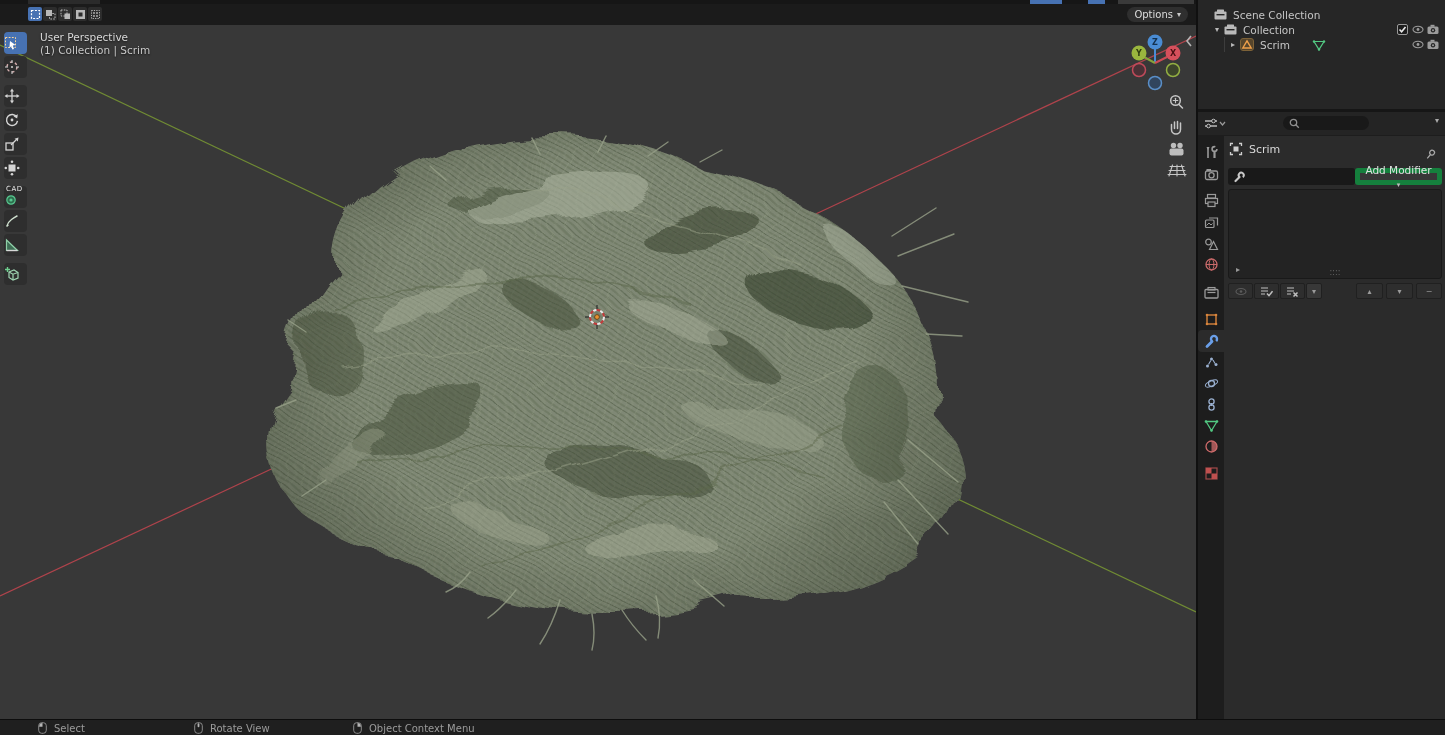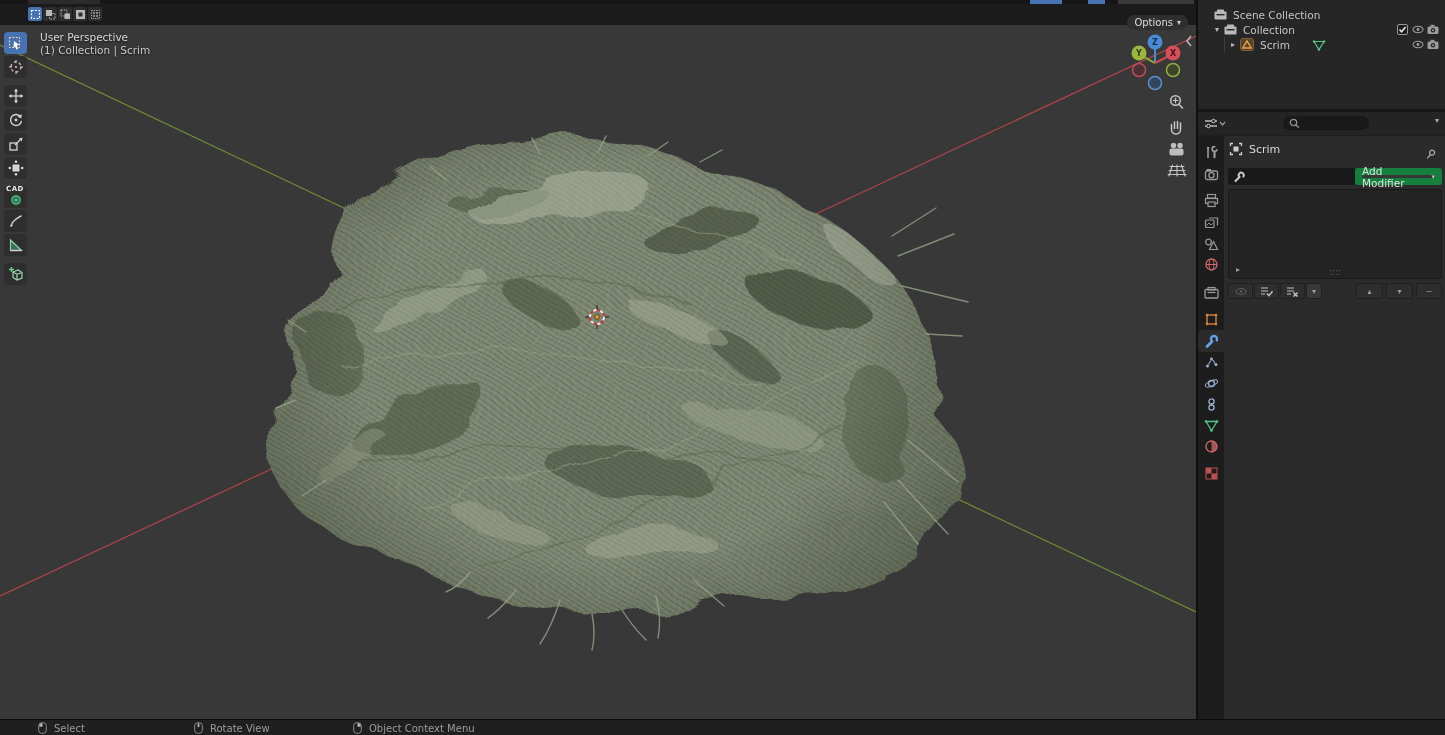--- a/index.html
+++ b/index.html
@@ -8,30 +8,30 @@
   .abs{position:absolute;}
   
   #topbar{left:0;top:0;width:1445px;height:4px;background:#161616;}
   #topbar .seg{position:absolute;top:0;height:4px;}
   
   #viewport{left:0;top:4px;width:1196px;height:715px;background:#383838;overflow:hidden;}
   #vp-header{left:0;top:0;width:1196px;height:21px;background:#1b1b1b;}
   .selmode{position:absolute;top:3px;width:14px;height:14px;border-radius:2px;background:#2d2d2d;
            display:flex;align-items:center;justify-content:center;}
   .selmode.active{background:#4772b3;}
-  #options-btn{position:absolute;top:11px;right:8px;height:15px;padding:0 7px;border-radius:8px;
+  #options-btn{position:absolute;top:3px;right:8px;height:15px;padding:0 7px;border-radius:8px;
            background:#2f2f2f;color:#dddddd;font-size:10px;display:flex;align-items:center;gap:4px;}
   #options-btn .chev{font-size:8px;color:#c9c9c9;line-height:1;}
   #vp-overlay{left:40px;top:27px;color:#d9d9d9;font-size:10.5px;line-height:13px;
            text-shadow:0 1px 2px rgba(0,0,0,.65);}
   #vp-overlay .l2{color:#c8c8c8;}
   
   #toolbar{left:4px;top:28px;width:24px;}
   .tbtn{position:relative;width:23px;height:22px;margin-bottom:2px;background:#2e2e2e;border-radius:4px;
-        display:flex;align-items:center;justify-content:center;font-weight:bold;}
+        display:flex;align-items:center;}
   .tbtn.active{background:#4772b3;}
   .tbtn.gap{margin-top:7px;}
   .cad-label{position:absolute;top:-1px;left:2px;font-size:7px;color:#e8e8e8;letter-spacing:.5px;}
   
   #divider{left:1196px;top:0;width:2px;height:735px;background:#101010;}
   #rightcol{left:1198px;top:0;width:247px;height:735px;background:#0ea5e9;}
   
   #outliner{left:0;top:0;width:247px;height:109px;background:#262626;}
   .olrow{position:absolute;left:0;width:247px;height:15px;display:flex;align-items:center;font-size:10.5px;color:#c5c5c5;}
   .olrow .tgl{position:absolute;top:1.5px;}
@@ -45,22 +45,22 @@
   #tabstrip{position:absolute;left:0;top:24px;width:26px;height:583px;background:#1d1d1d;}
   .tab{position:absolute;left:0;width:26px;height:22px;display:flex;align-items:center;justify-content:center;}
   .tab.active{background:#2b2b2b;border-radius:4px 0 0 4px;}
   #props-content{position:absolute;left:26px;top:24px;width:221px;height:583px;}
   #breadcrumb{position:absolute;left:5px;top:5px;width:212px;height:16px;display:flex;align-items:center;gap:6px;
         color:#d8d8d8;font-size:11px;}
   #pin{position:absolute;right:4px;top:7px;}
   #modrow{position:absolute;left:4px;top:32px;width:214px;height:17px;}
   #modsearch{position:absolute;left:0;top:0;width:122px;height:17px;background:#191919;border-radius:3px;
         display:flex;align-items:center;padding-left:5px;}
-  #addmod{position:absolute;left:127px;top:0;width:87px;height:17px;background:#373737;border:7px solid #15803d;
-        border-radius:3px;color:#e0e0e0;font-size:10.5px;display:flex;align-items:center;justify-content:center;gap:5px;box-sizing:border-box;}
+  #addmod{position:absolute;left:127px;top:0;width:87px;height:17px;background:#373737;border:5px solid #15803d;
+        border-radius:3px;color:#e0e0e0;font-size:10.5px;display:flex;align-items:center;justify-content:center;gap:5px;box-sizing:border-box;flex-direction:column;}
   #addmod .chev{font-size:7px;color:#bbb;}
   #modlist{position:absolute;left:4px;top:53px;width:214px;height:90px;background:#232323;border:1px solid #191919;
         border-radius:3px;box-sizing:border-box;}
   #modlist .disc2{position:absolute;left:7px;bottom:4px;color:#9a9a9a;font-size:8px;}
   #modlist .grip{position:absolute;left:50%;bottom:1px;transform:translateX(-50%);color:#666;font-size:8px;letter-spacing:0px;}
   #modbtns{position:absolute;left:4px;top:147px;width:214px;height:16px;}
   .mbtn{position:absolute;top:0;height:16px;background:#2e2e2e;border:1px solid #202020;border-radius:2px;
         box-sizing:border-box;display:flex;align-items:center;justify-content:center;color:#9a9a9a;font-size:8px;}
   
   #statusbar{left:0;top:719px;width:1445px;height:16px;background:#1f1f1f;border-top:1px solid #0d0d0d;box-sizing:border-box;}

